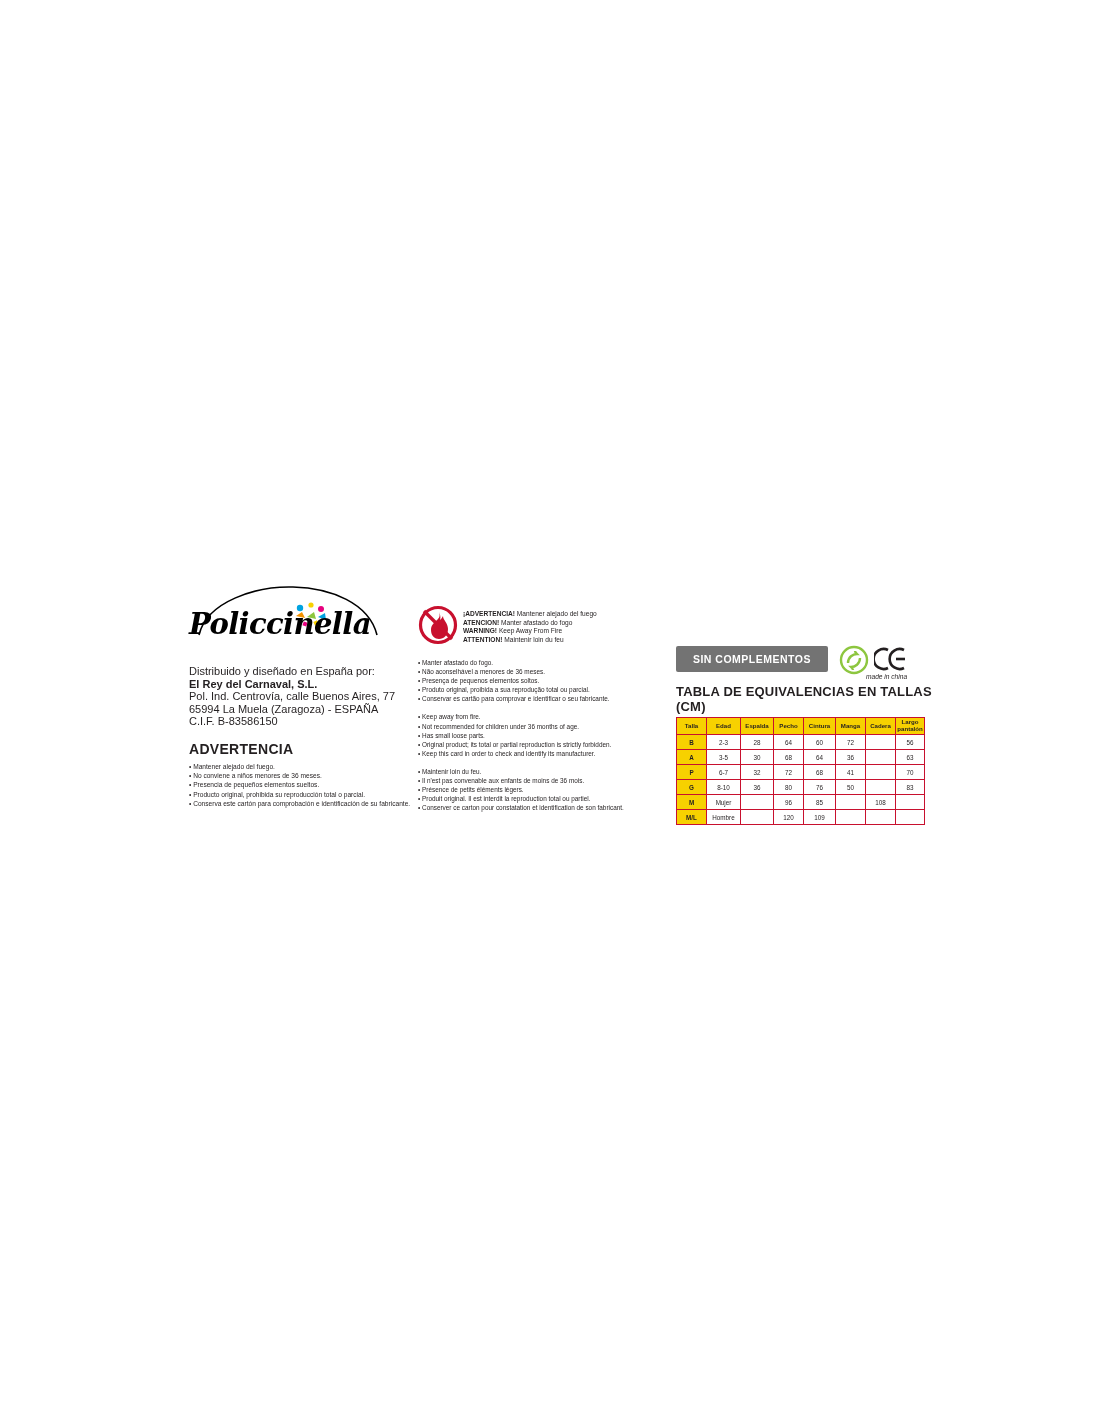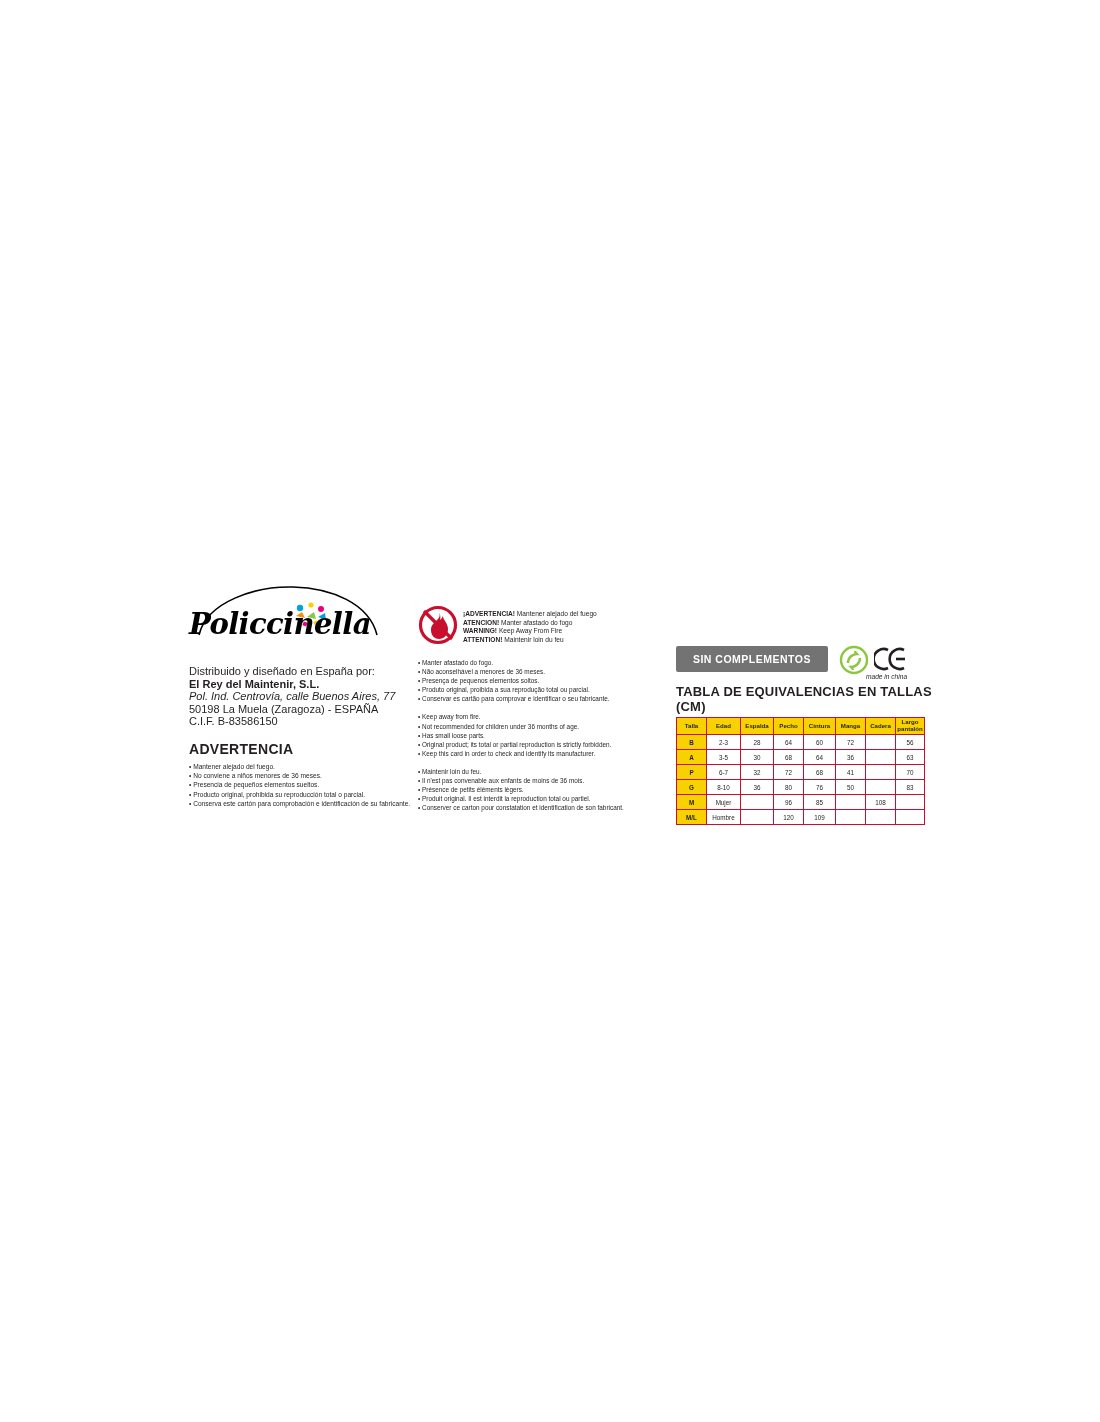--- a/index.html
+++ b/index.html
@@ -62,21 +62,21 @@
     height: 26px;
   }
 
   .dist-block {
     margin-top: 10px;
     font-size: 11px;
     line-height: 12.6px;
     color: #231f20;
   }
   .dist-block .strong { font-weight: 700; }
-  .dist-block .ital { font-style: italic; }
+  .dist-block .ital { }
 
   .adv-title {
     margin-top: 13px;
     font-size: 14px;
     font-weight: 700;
     letter-spacing: 0.3px;
   }
   .bullets {
     margin-top: 5px;
     font-size: 6.6px;
@@ -233,23 +233,23 @@
         <path d="M15 15 l7 -5 l2 7 z" fill="#8dc63f"></path>
         <path d="M26 15 l7 -4 l1 7 z" fill="#00a3e0"></path>
         <rect x="11" y="20" width="4" height="4" fill="#e6007e" transform="rotate(20 13 22)"></rect>
         <rect x="22" y="19" width="4" height="4" fill="#f7d100" transform="rotate(-25 24 21)"></rect>
       </svg>
       <div class="logo-word">Policcinella</div>
     </div>
 
     <div class="dist-block">
       <div>Distribuido y diseñado en España por:</div>
-      <div class="strong">El Rey del Maintenir, S.L.</div>
+      <div class="strong">El Rey del Carnaval, S.L.</div>
       <div class="ital">Pol. Ind. Centrovía, calle Buenos Aires, 77</div>
-      <div>50198 La Muela (Zaragoza) - ESPAÑA</div>
+      <div>65994 La Muela (Zaragoza) - ESPAÑA</div>
       <div>C.I.F. B-83586150</div>
     </div>
 
     <div class="adv-title">ADVERTENCIA</div>
 
     <div class="bullets">
       <div>• Mantener alejado del fuego.</div>
       <div>• No conviene a niños menores de 36 meses.</div>
       <div>• Presencia de pequeños elementos sueltos.</div>
       <div>• Producto original, prohibida su reproducción total o parcial.</div>

